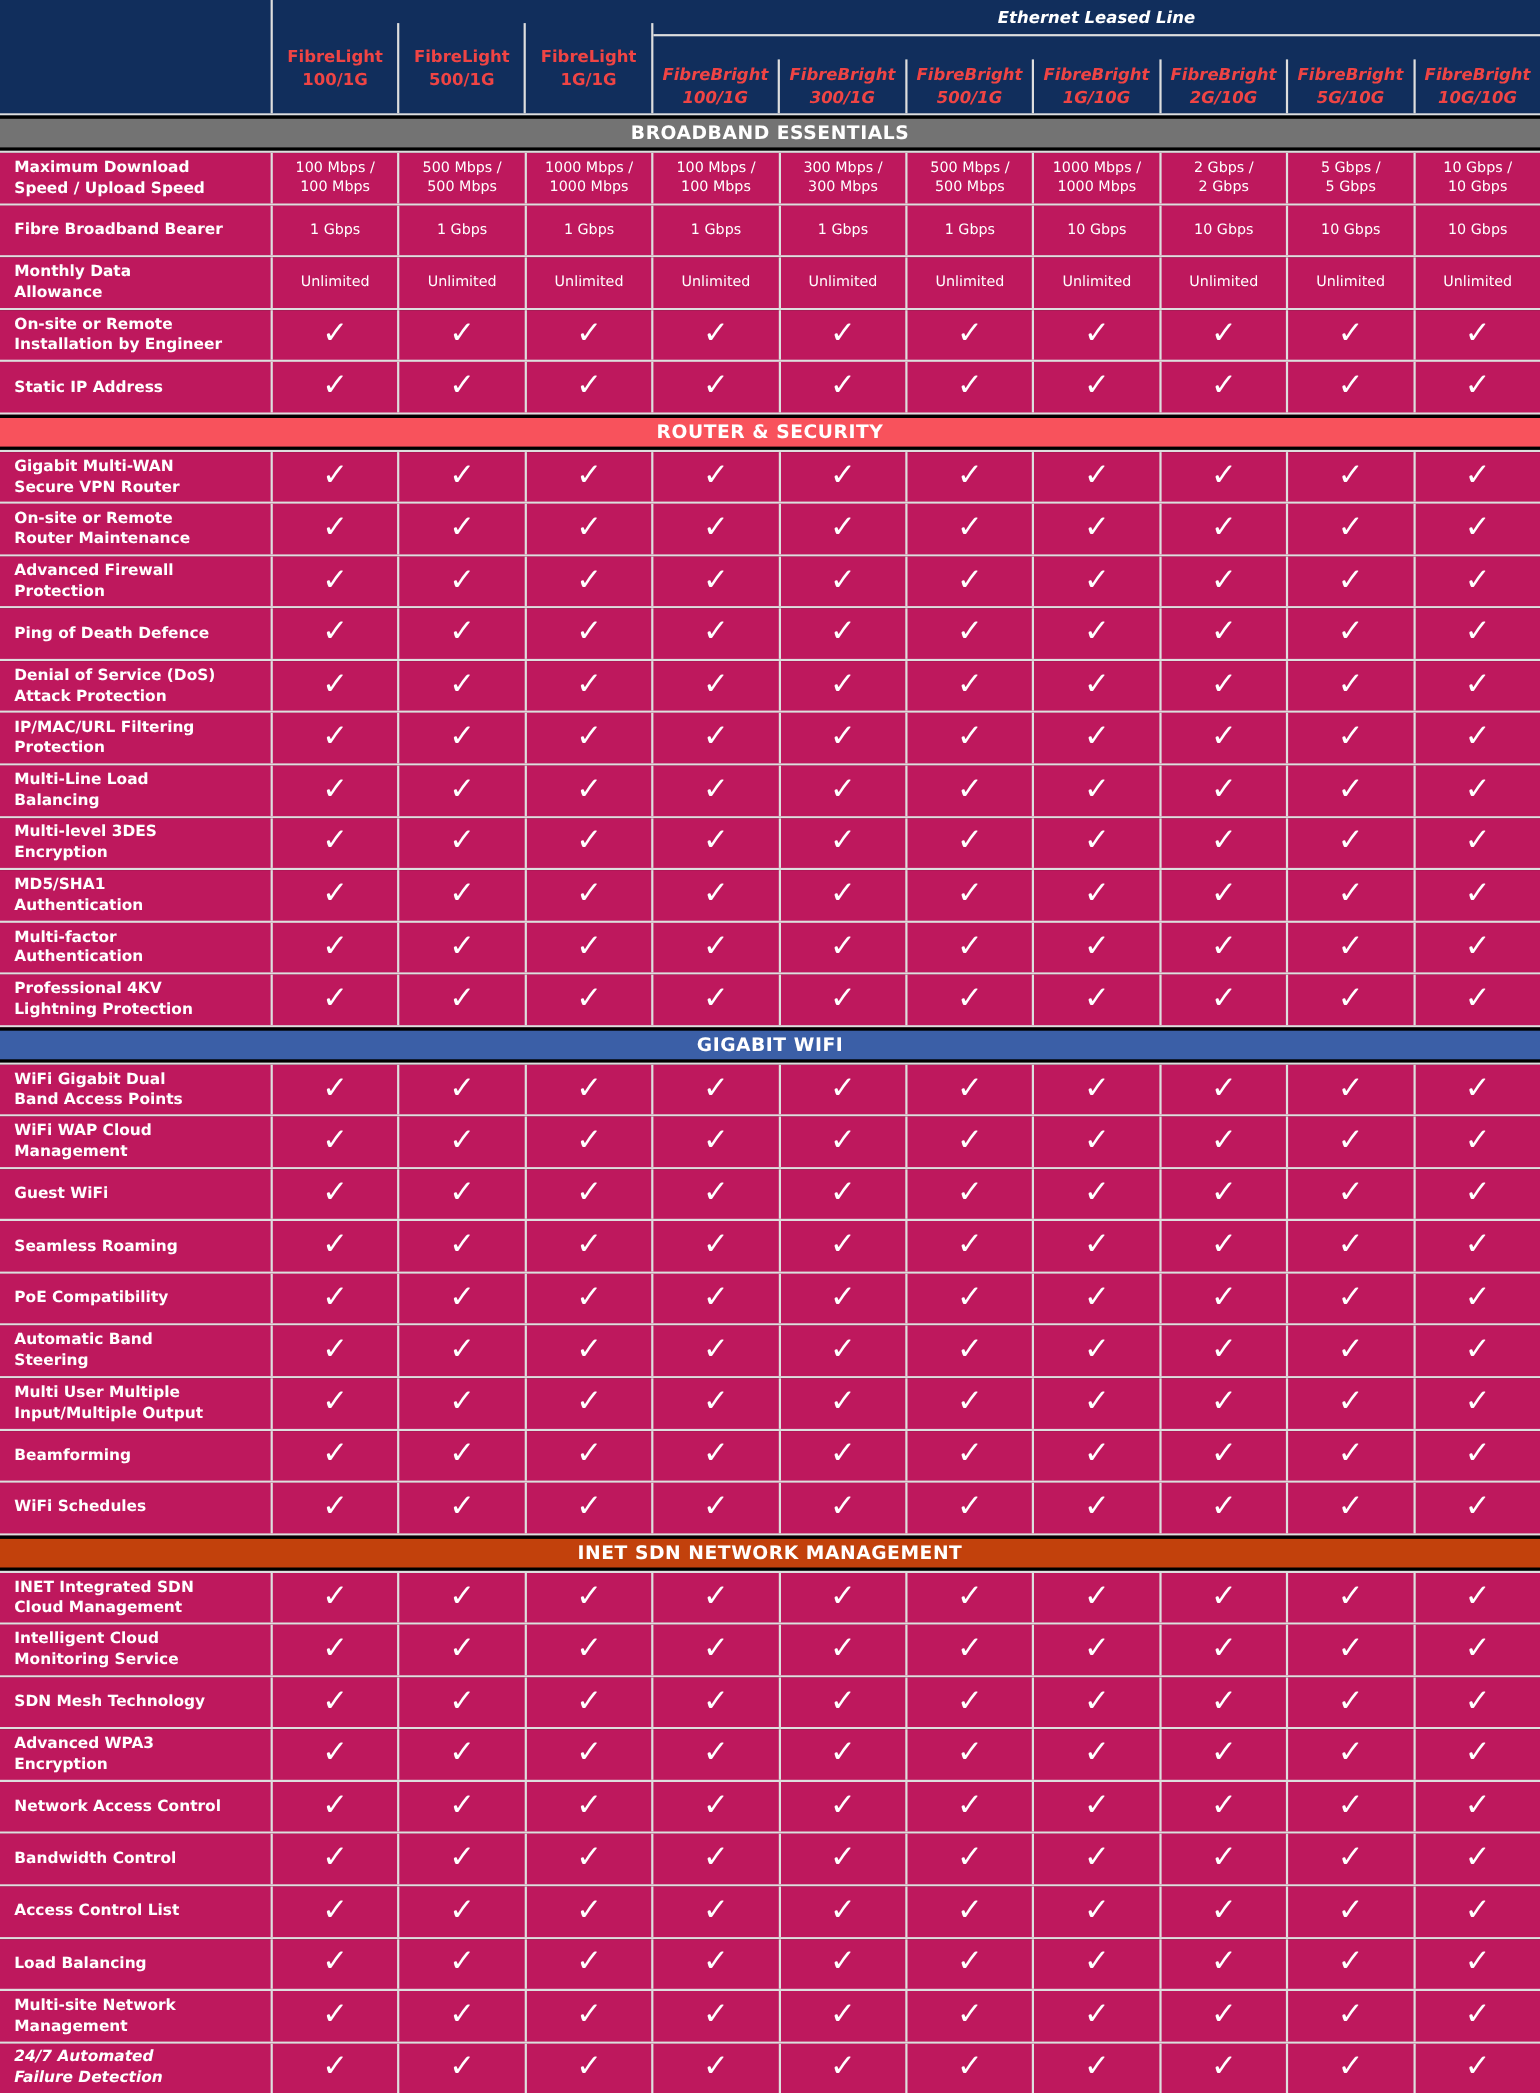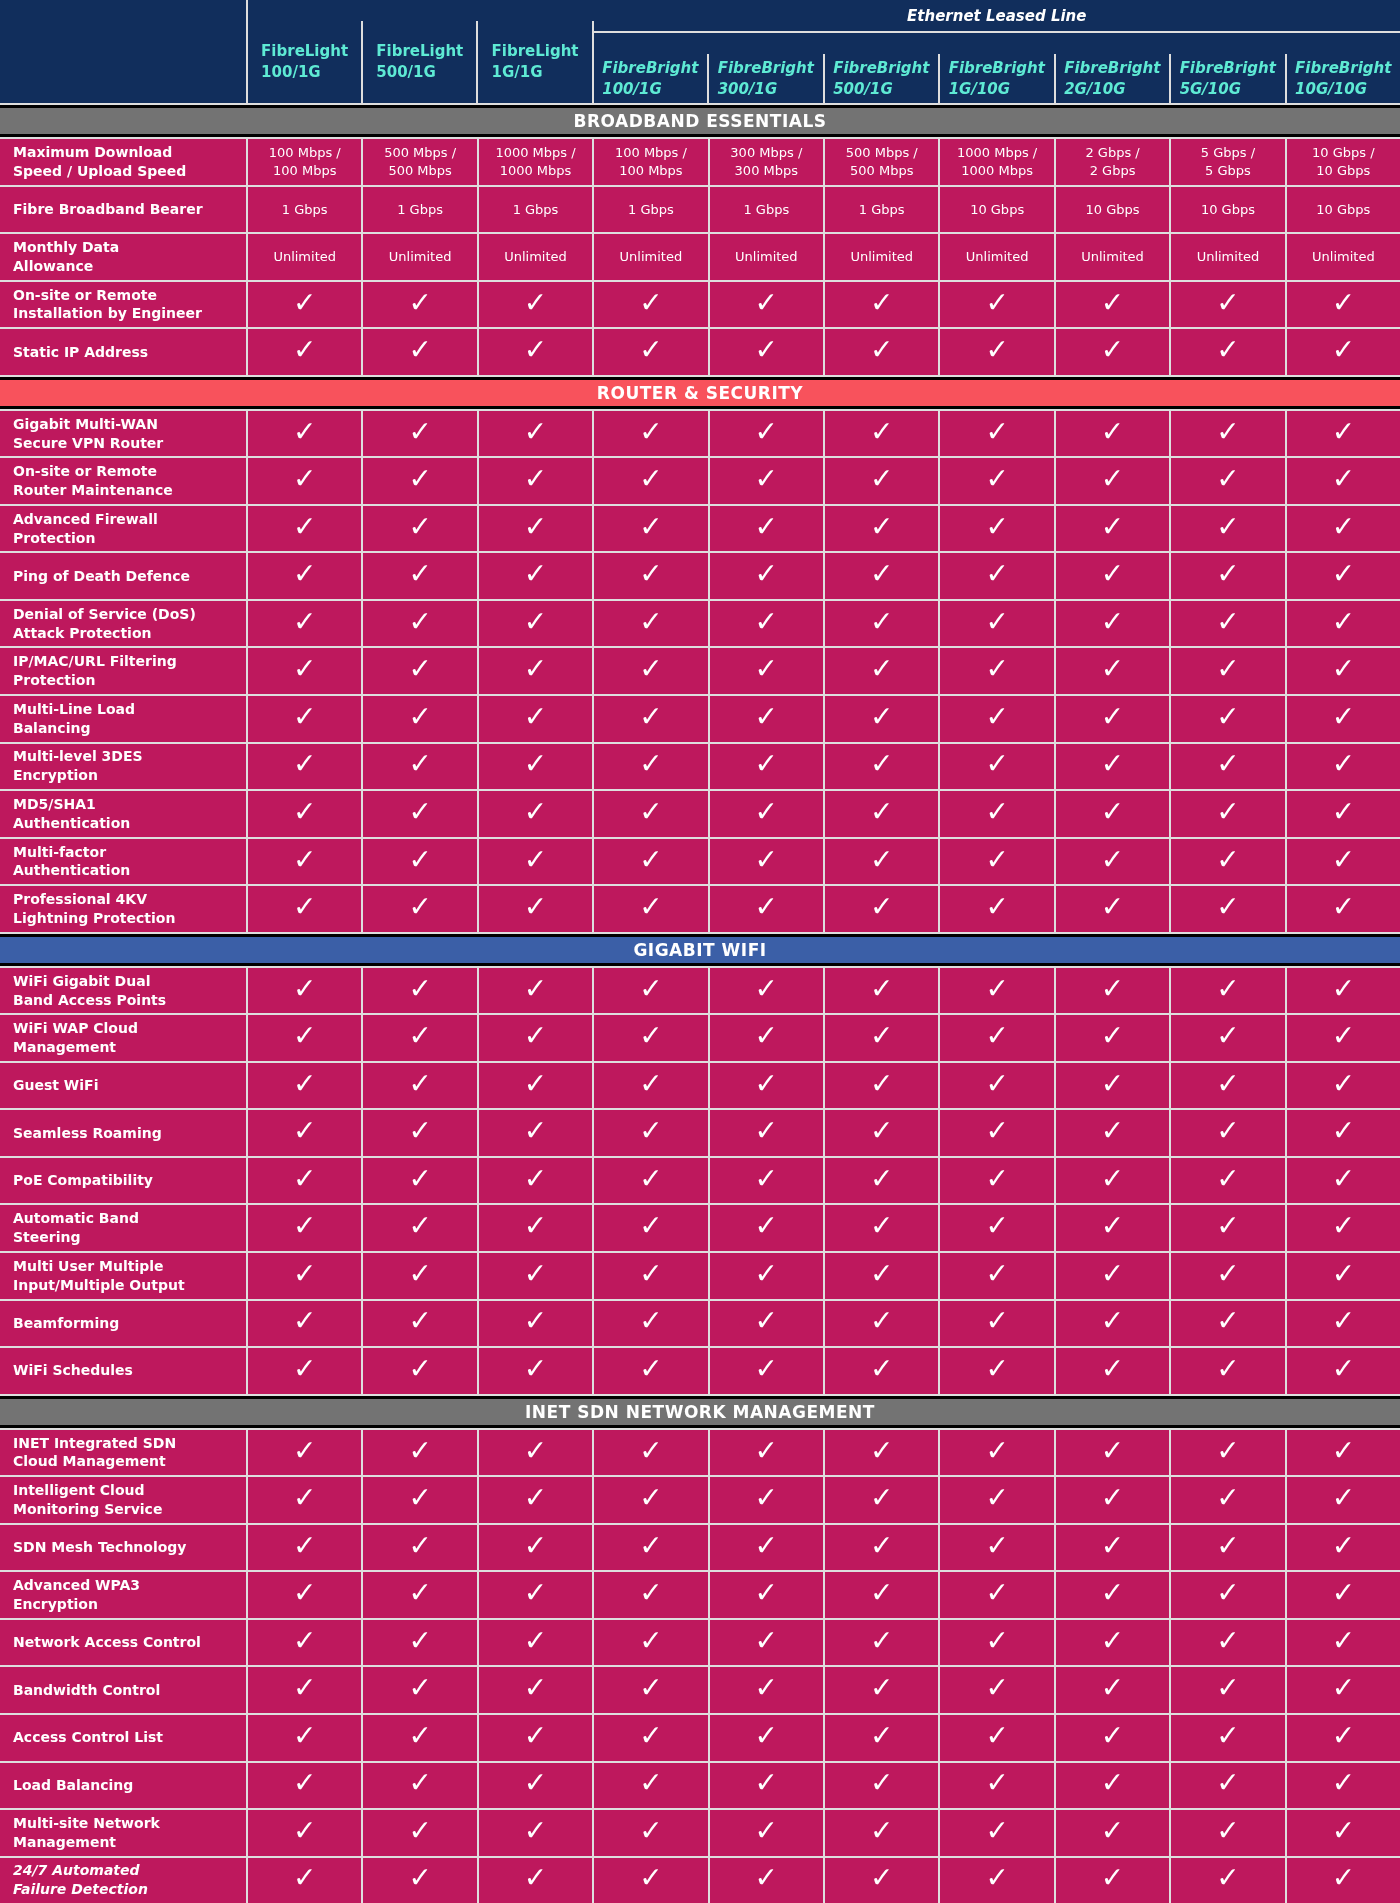--- a/index.html
+++ b/index.html
@@ -26,21 +26,22 @@
   .corner {
     flex: 0 0 248px;
     border-right: 2px solid #dedede;
   }
   .left-cols { flex: 0 0 345.6px; display: flex; }
   .hcell {
     flex: 1;
     display: flex;
     align-items: center;
     justify-content: center;
-    color: #5eead4;
+    text-align: center;
+    color: #ef4444;
     font-weight: bold;
     font-size: 15px;
     line-height: 1.4;
     white-space: pre-line;
     border-right: 2px solid #dedede;
     margin-top: 21px;
   }
   .right-group { flex: 1; display: flex; flex-direction: column; font-style: italic; }
   .band {
     flex: 0 0 33px;
@@ -498,21 +499,21 @@
         <div class="value-cell check">✓</div>
         <div class="value-cell check">✓</div>
         <div class="value-cell check">✓</div>
         <div class="value-cell check">✓</div>
         <div class="value-cell check">✓</div>
         <div class="value-cell check">✓</div>
         <div class="value-cell check">✓</div>
         <div class="value-cell check">✓</div>
       </div>
       <div class="banner-row">
-        <div class="banner-bar" style="background: #737373;">INET SDN NETWORK MANAGEMENT</div>
+        <div class="banner-bar" style="background: #c2410c;">INET SDN NETWORK MANAGEMENT</div>
       </div>
       <div class="data-row">
         <div class="label-cell">INET Integrated SDN
 Cloud Management</div>
         <div class="value-cell check">✓</div>
         <div class="value-cell check">✓</div>
         <div class="value-cell check">✓</div>
         <div class="value-cell check">✓</div>
         <div class="value-cell check">✓</div>
         <div class="value-cell check">✓</div>

